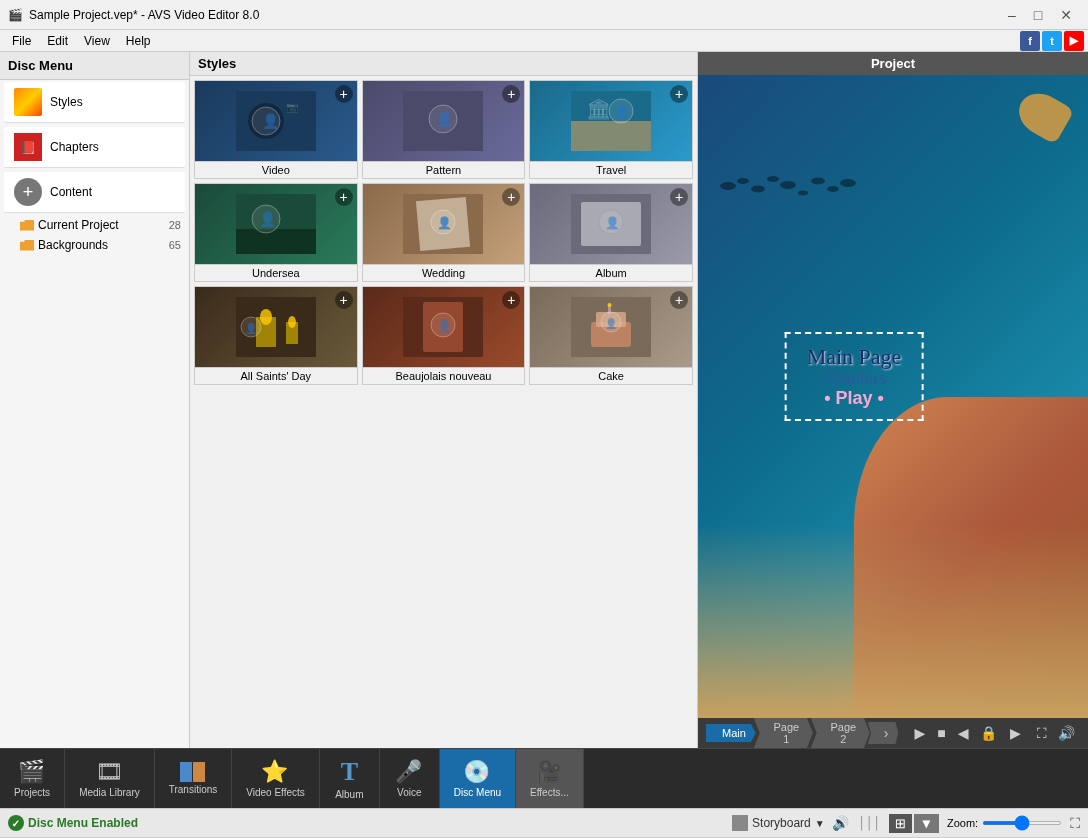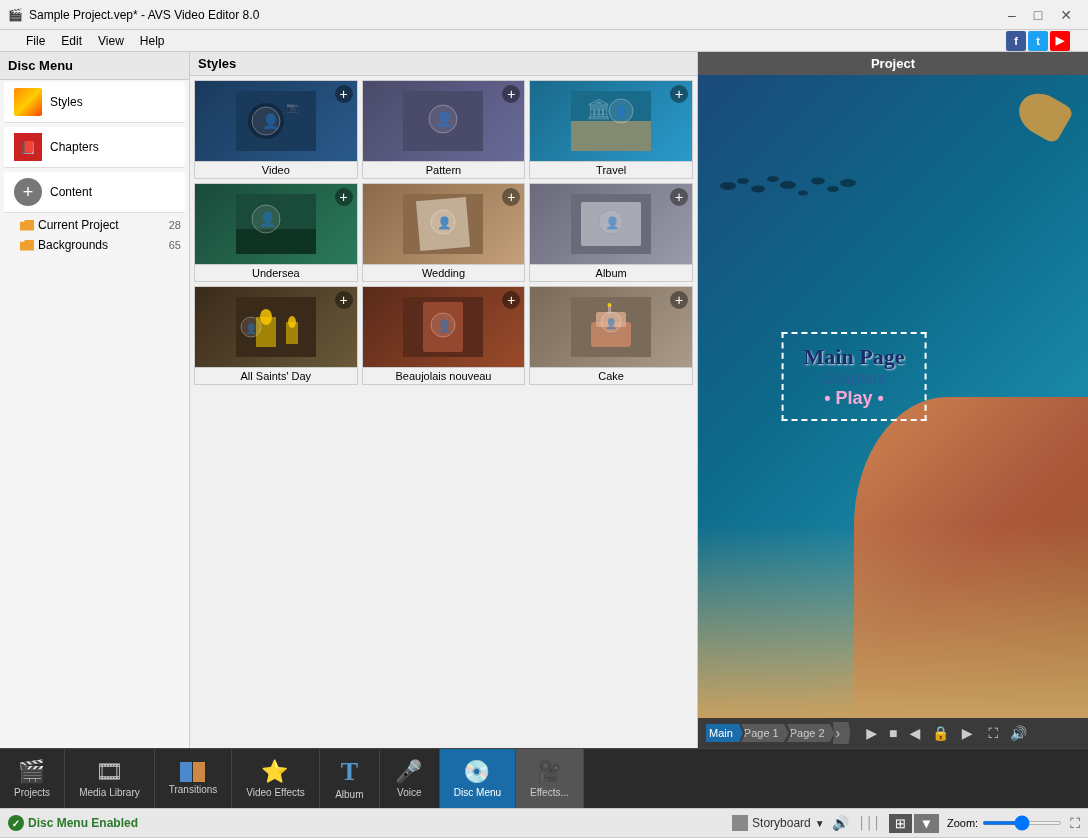--- a/index.html
+++ b/index.html
@@ -5,21 +5,21 @@
     * { box-sizing: border-box; margin: 0; padding: 0; }
     body { font-family: 'Segoe UI', Arial, sans-serif; font-size: 12px; background: #f0f0f0; overflow: hidden; width: 1088px; height: 838px; }
 
     
     #titlebar { background: #f0f0f0; height: 30px; display: flex; align-items: center; padding: 0 8px; border-bottom: 1px solid #ccc; justify-content: space-between; }
     #titlebar .title-left { display: flex; align-items: center; gap: 6px; font-size: 12px; }
     #titlebar .win-controls { display: flex; gap: 2px; }
     #titlebar .win-controls button { background: none; border: none; cursor: pointer; padding: 2px 8px; font-size: 14px; color: #555; }
 
     
-    #menubar { background: #f0f0f0; height: 22px; display: flex; align-items: center; padding: 0 18px; border-bottom: 1px solid #ccc; justify-content: space-between; }
+    #menubar { background: #f0f0f0; height: 22px; display: flex; align-items: center; padding: 0 4px; border-bottom: 1px solid #ccc; justify-content: space-between; }
     #menubar .menu-items { display: flex; gap: 0; }
     #menubar .menu-item { padding: 2px 8px; cursor: pointer; font-size: 12px; }
     #menubar .social-icons { display: flex; gap: 2px; }
     #menubar .social-icon { width: 20px; height: 20px; border-radius: 2px; display: flex; align-items: center; justify-content: center; font-size: 11px; font-weight: bold; color: white; cursor: pointer; }
     .fb { background: #3b5998; }
     .tw { background: #1da1f2; }
     .yt { background: #ff0000; }
 
     
     #main-layout { display: flex; height: calc(838px - 30px - 22px - 60px - 30px); }
@@ -81,34 +81,34 @@
     .thumb-allsaints { background: linear-gradient(135deg, #3a2a1a, #6a5a3a); }
     .thumb-beaujolais { background: linear-gradient(135deg, #5a2a1a, #9a4a2a); }
     .thumb-cake { background: linear-gradient(135deg, #7a6a5a, #aa9a8a); }
 
     
     .preview-bg { position: absolute; top: 0; left: 0; width: 100%; height: 100%; background: linear-gradient(135deg, #1a4a7a 0%, #0d6a8a 40%, #1a8aaa 70%, #c8a060 100%); }
     .preview-coral { position: absolute; bottom: 0; right: 0; width: 60%; height: 50%; background: linear-gradient(135deg, #ff8a40, #cc4a20, #884420); border-radius: 40% 0 0 0; opacity: 0.8; }
     .preview-sand { position: absolute; bottom: 0; left: 0; width: 100%; height: 30%; background: linear-gradient(180deg, transparent, #c8a060); }
     .preview-shell { position: absolute; top: 20px; right: 20px; width: 50px; height: 40px; background: #cc9944; border-radius: 50% 20% 20% 50%; transform: rotate(30deg); opacity: 0.9; }
     .preview-text-box { position: absolute; top: 40%; left: 40%; transform: translateX(-50%); border: 2px dashed #fff; padding: 10px 20px; text-align: center; }
-    .preview-text-box .main-page { font-size: 22px; font-weight: bold; color: #1a2a6a; text-shadow: 1px 1px 2px rgba(255,255,255,0.8); font-family: Georgia, serif; }
+    .preview-text-box .main-page { font-size: 22px; font-weight: normal; color: #1a2a6a; text-shadow: 1px 1px 2px rgba(255,255,255,0.8); font-family: Georgia, serif; }
     .preview-text-box .chapters { font-size: 16px; color: #2a5a9a; font-style: italic; }
     .preview-text-box .play { font-size: 18px; color: #f9a8d4; font-weight: bold; }
 
     
     ::-webkit-scrollbar { width: 8px; }
     ::-webkit-scrollbar-track { background: #f0f0f0; }
     ::-webkit-scrollbar-thumb { background: #aaa; border-radius: 4px; }
     .chapters-icon { width: 28px; height: 28px; background: #cc2222; display: flex; align-items: center; justify-content: center; font-size: 10px; color: white; }
 
     .folder-icon { width: 14px; height: 11px; background: #f0a030; clip-path: polygon(0 20%, 30% 20%, 35% 0%, 100% 0%, 100% 100%, 0 100%); }
 
     
-    .nav-arrow-btn { background: #5a5a5a; color: #ccc; border: none; cursor: pointer; padding: 3px 10px 3px 3px; font-size: 11px; position: relative; margin-left: -6px; clip-path: polygon(0% 0%, 90% 0%, 100% 50%, 90% 100%, 0% 100%, 10% 50%); }
+    .nav-arrow-btn { background: #5a5a5a; color: #ccc; border: none; cursor: pointer; padding: 3px 10px 3px 16px; font-size: 11px; position: relative; margin-left: -6px; clip-path: polygon(0% 0%, 90% 0%, 100% 50%, 90% 100%, 0% 100%, 10% 50%); }
     .nav-arrow-btn:first-child { clip-path: polygon(0% 0%, 90% 0%, 100% 50%, 90% 100%, 0% 100%); margin-left: 0; }
     .nav-arrow-btn.active { background: #1a6ca8; color: white; }
   </style>
 </head>
 <body>
 
 <div id="titlebar">
   <div class="title-left">
     <span>🎬</span>
     <span>Sample Project.vep* - AVS Video Editor 8.0</span>

